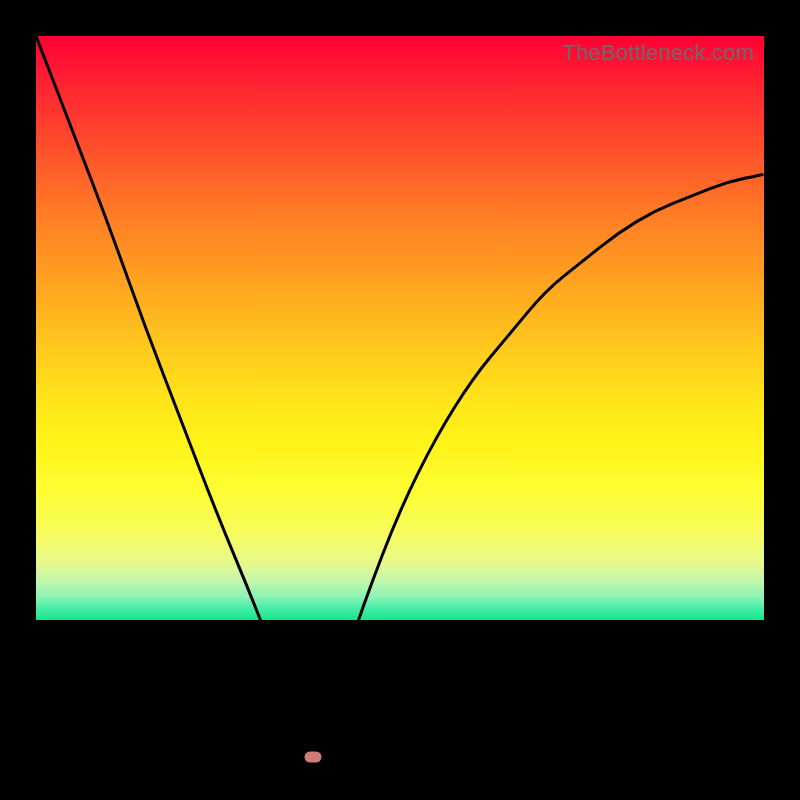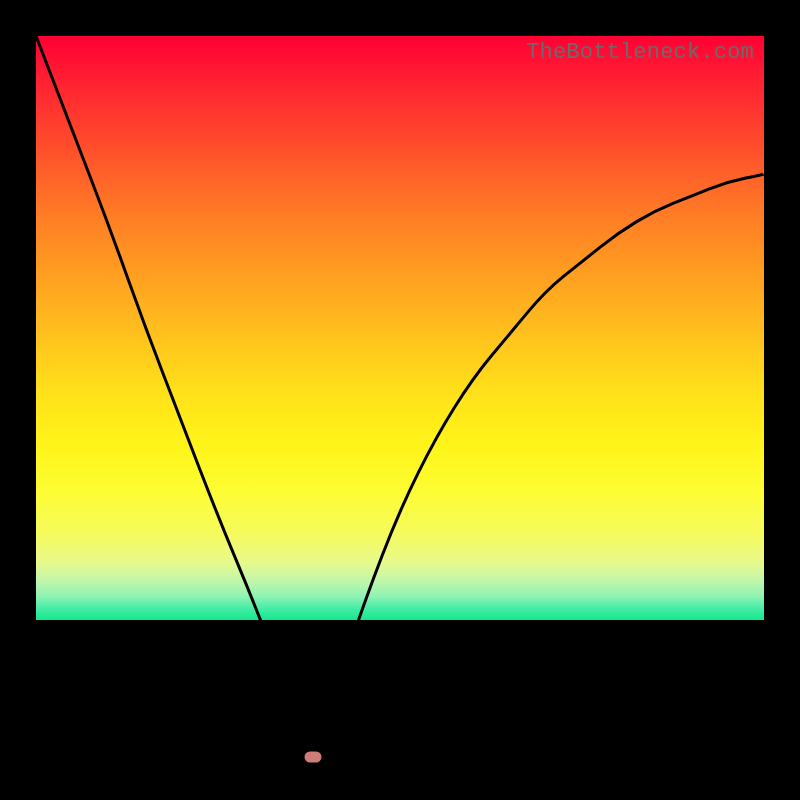--- a/index.html
+++ b/index.html
@@ -38,21 +38,20 @@
       #ffe31a 62%,
       #fff419 70%,
       #fdfd33 78%,
       #f6fb5c 85%,
       #e8f98a 90%,
       #c7f7a9 93%,
       #8df3b3 96%,
       #45eda6 98%,
       #14e78c 100%
     );
-    font-family: Liberation Mono, monospace;
   }
   .attribution {
     position: absolute;
     top: 4px;
     right: 10px;
     color: #6b6b6b;
     font-size: 22px;
     font-weight: 500;
     letter-spacing: 0.2px;
     user-select: none;

